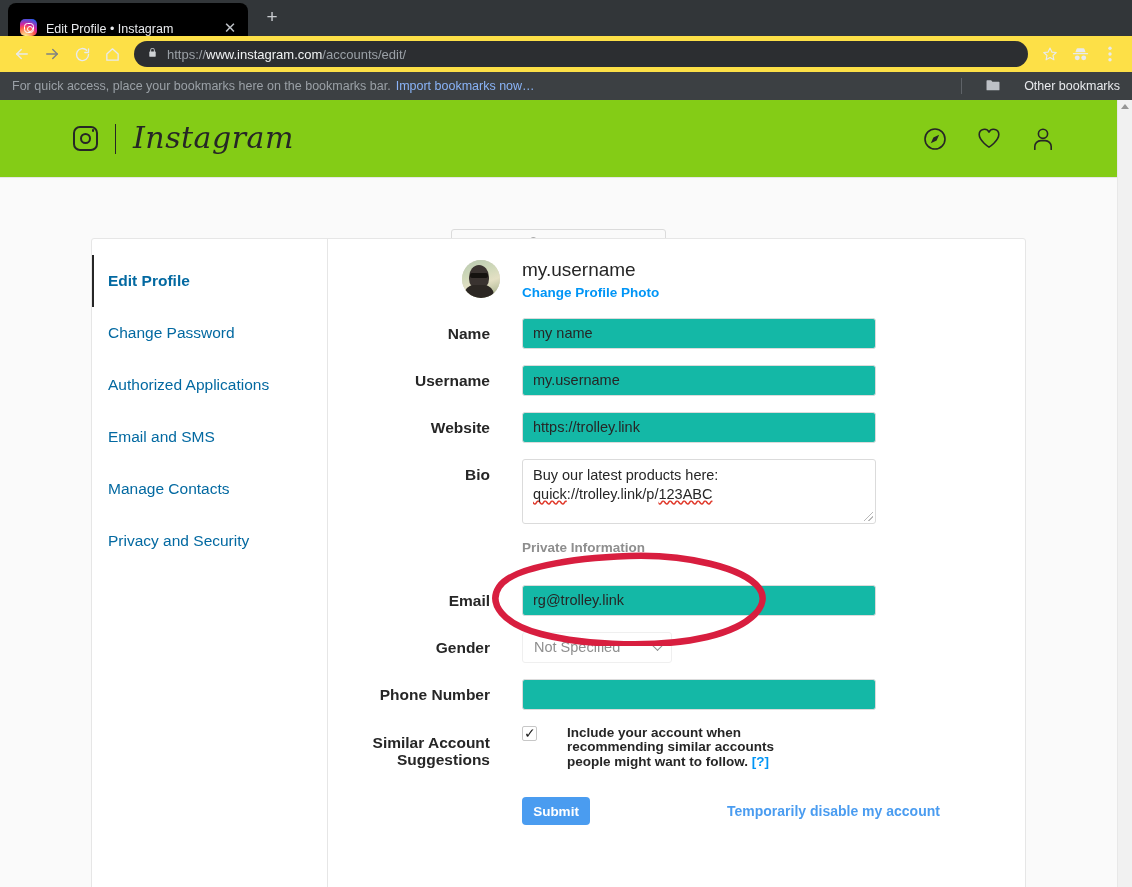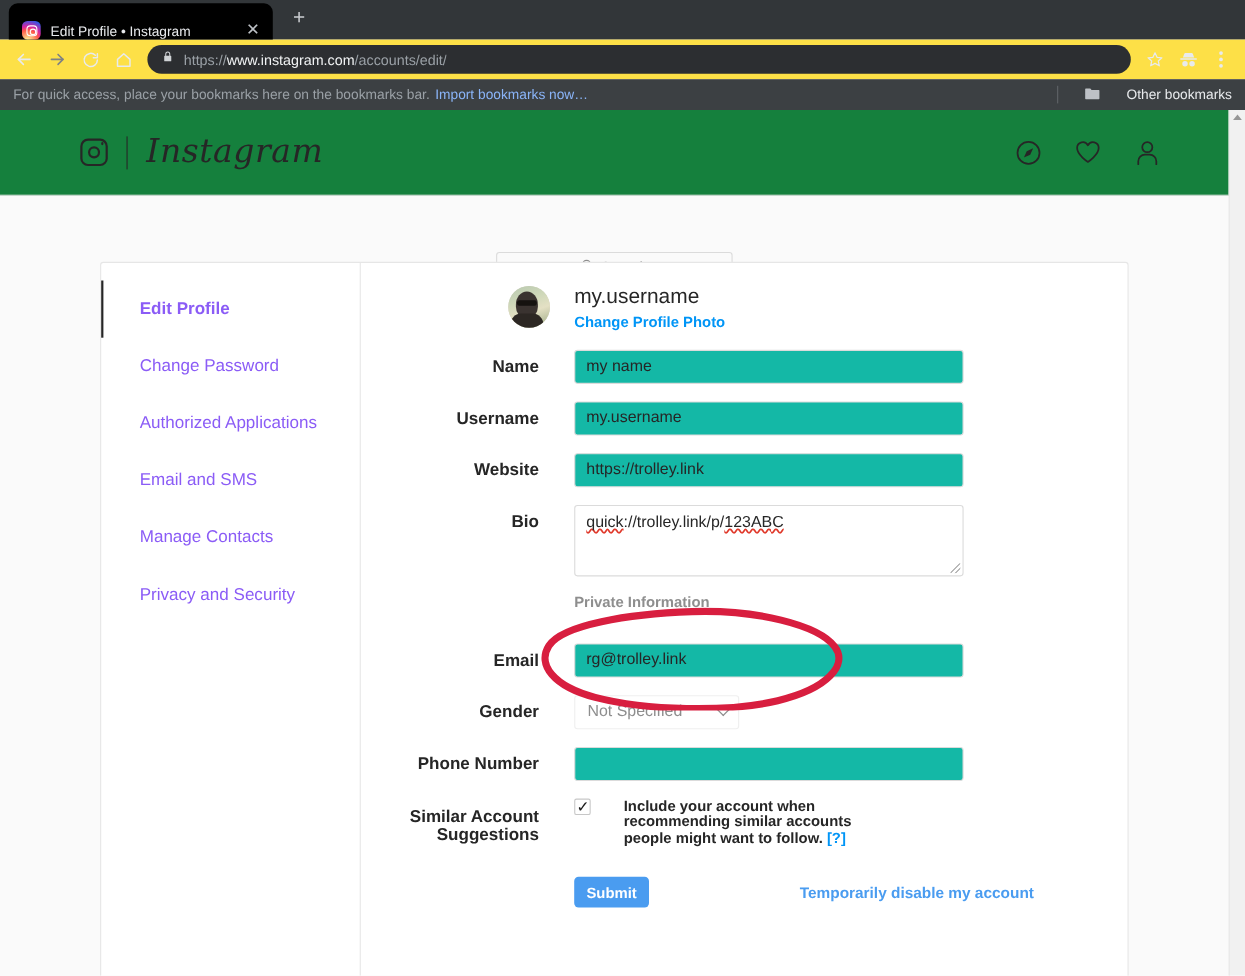--- a/index.html
+++ b/index.html
@@ -93,21 +93,21 @@
     width: 1132px; height: 787px;
     background: #fafafa; overflow: hidden;
   }
   .page {
     position: absolute; left: 0; top: 0; width: 1117px; height: 787px;
     background: #fafafa;
   }
 
   
   .ig-nav {
-    height: 78px; background: #15803d; border-bottom: 1px solid #e6e6e6;
+    height: 78px; background: #84cc16; border-bottom: 1px solid #e6e6e6;
     display: flex; align-items: center; position: relative;
   }
   .ig-logo-wrap { display: flex; align-items: center; gap: 0; margin-left: 73px; }
   .ig-glyph { width: 25px; height: 25px; position: relative; }
   .ig-glyph .outer {
     position: absolute; inset: 0; border: 2.4px solid #262626; border-radius: 7px;
   }
   .ig-glyph .inner {
     position: absolute; left: 6.6px; top: 6.6px; width: 11.8px; height: 11.8px;
     border: 2.2px solid #262626; border-radius: 50%;
@@ -146,21 +146,21 @@
     background: #fff; border: 1px solid #e6e6e6; border-radius: 3px;
     display: flex;
   }
 
   .side {
     width: 236px; border-right: 1px solid #e6e6e6; flex: 0 0 auto;
     padding-top: 16px;
   }
   .side-item {
     height: 52px; display: flex; align-items: center;
-    padding-left: 33px; font-size: 15.5px; color: #8b5cf6;
+    padding-left: 14px; font-size: 15.5px; color: #0369a1;
     border-left: 2px solid transparent;
     position: relative;
   }
   .side-item.active { font-weight: bold; border-left: 2px solid #262626; }
 
   .form-area { flex: 1 1 auto; padding: 20px 0 0 0; position: relative; }
 
   .row { display: flex; align-items: flex-start; margin-bottom: 16px; }
   .row-label {
     width: 194px; flex: 0 0 auto; text-align: right; padding-right: 32px;
@@ -459,20 +459,21 @@
             <div class="row-label">Website</div>
             <div class="row-field">
                 <div class="inp">https://trolley.link</div>
               </div>
           </div>
 
           <div class="row">
             <div class="row-label">Bio</div>
             <div class="row-field">
               <div class="ta">
+                <div>Buy our latest products here:</div>
                 <div><span class="squig">quick</span><span>://trolley.link/p/</span><span class="squig">123ABC</span></div>
                 <span class="grip"></span>
               </div>
             </div>
           </div>
 
           <div class="row">
             <div class="row-label"></div>
             <div class="row-field">
                 <div class="section-note">Private Information</div>

